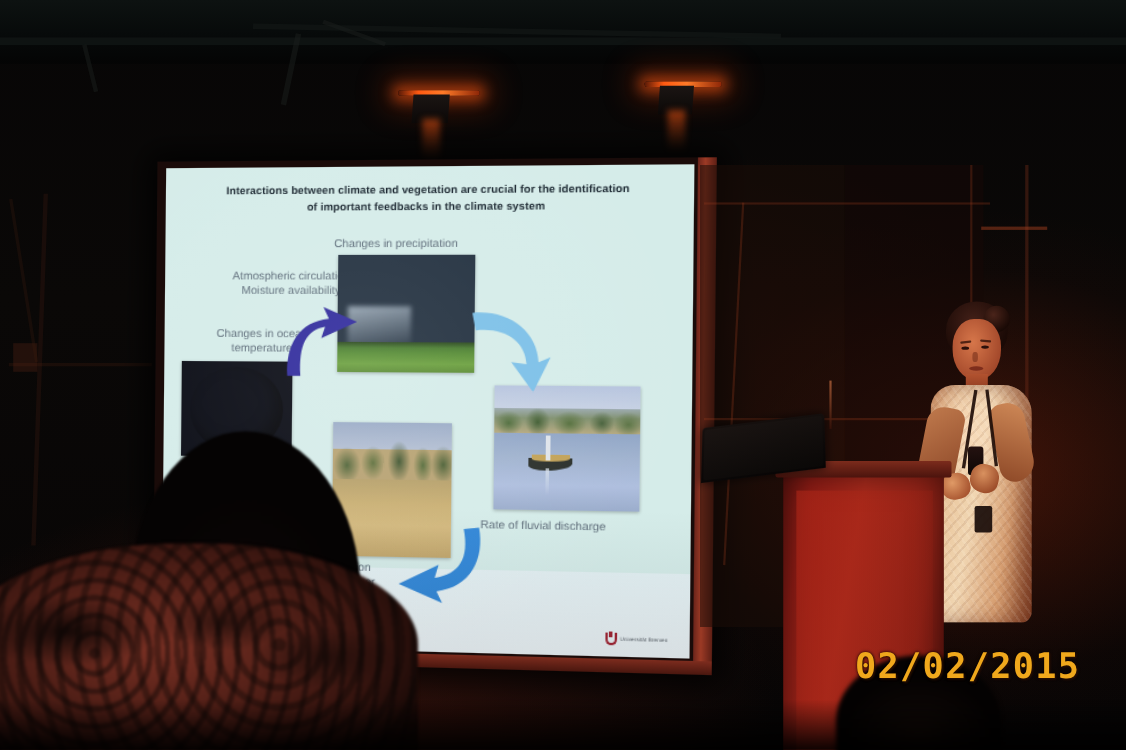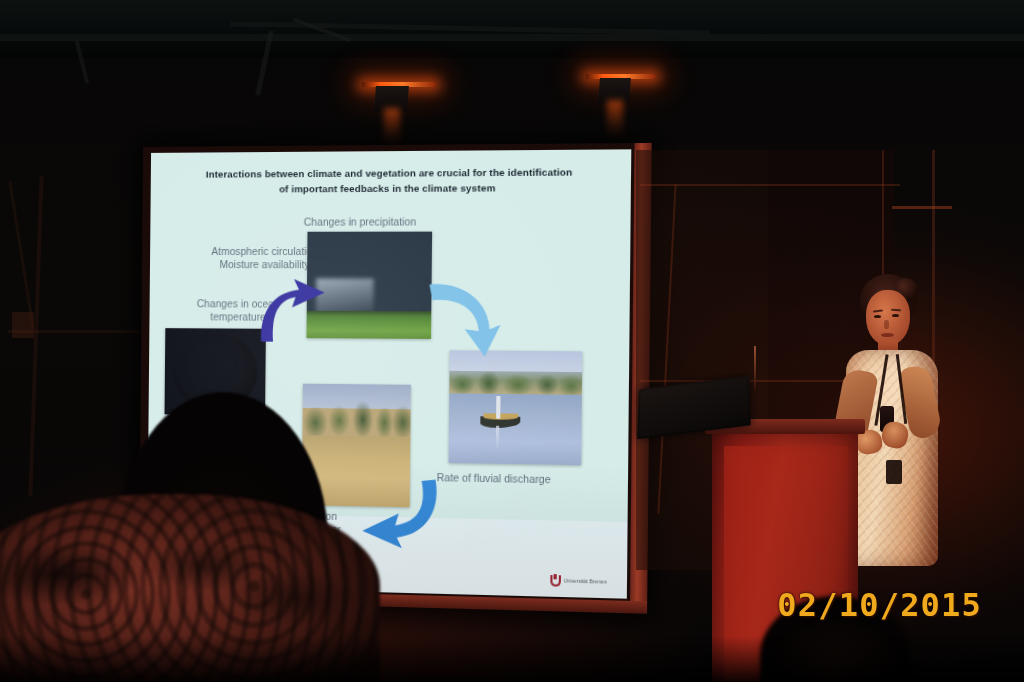--- a/index.html
+++ b/index.html
@@ -572,15 +572,15 @@
     <div class="laptop">
       <div class="laptop-bezel"></div>
     </div>
   </div>
 
   <div class="head-silhouette"></div>
   <div class="shawl"></div>
   <div class="fg-head-right"></div>
   <div class="fg-bottom"></div>
 
-  <div class="timestamp">02/10/2015</div>
+  <div class="timestamp">02/02/2015</div>
 
 </div>
 
 </body></html>

